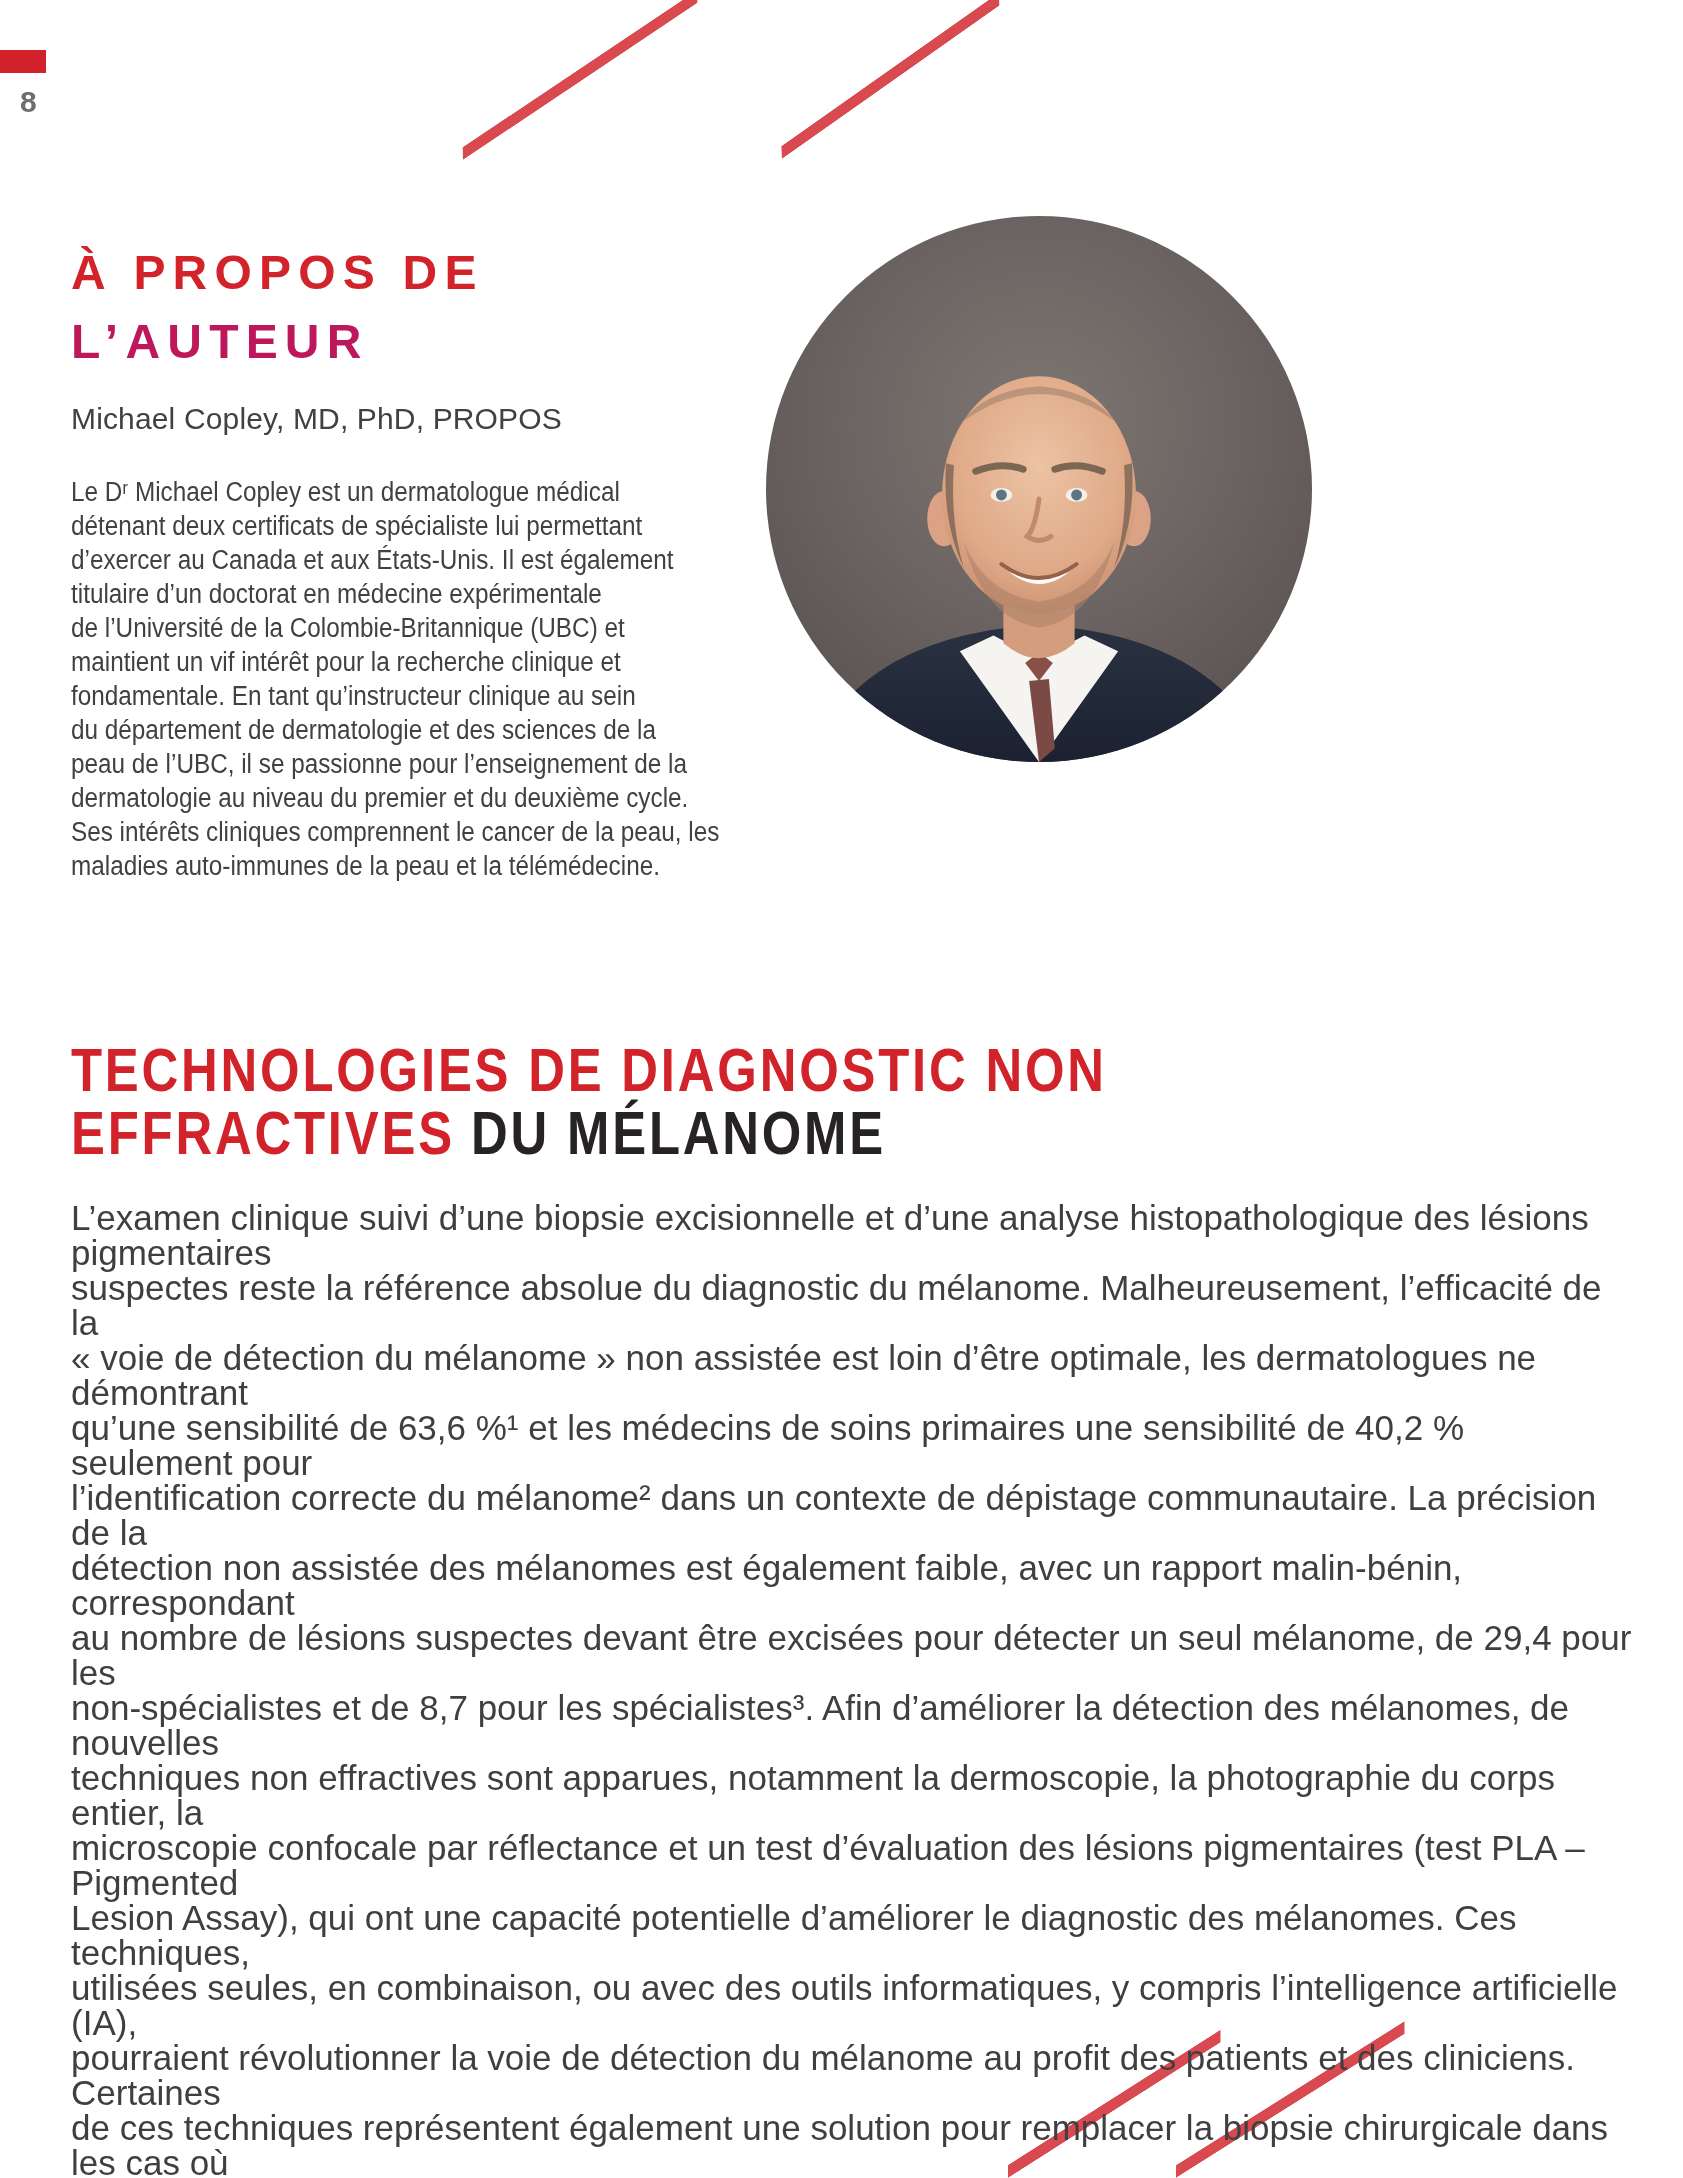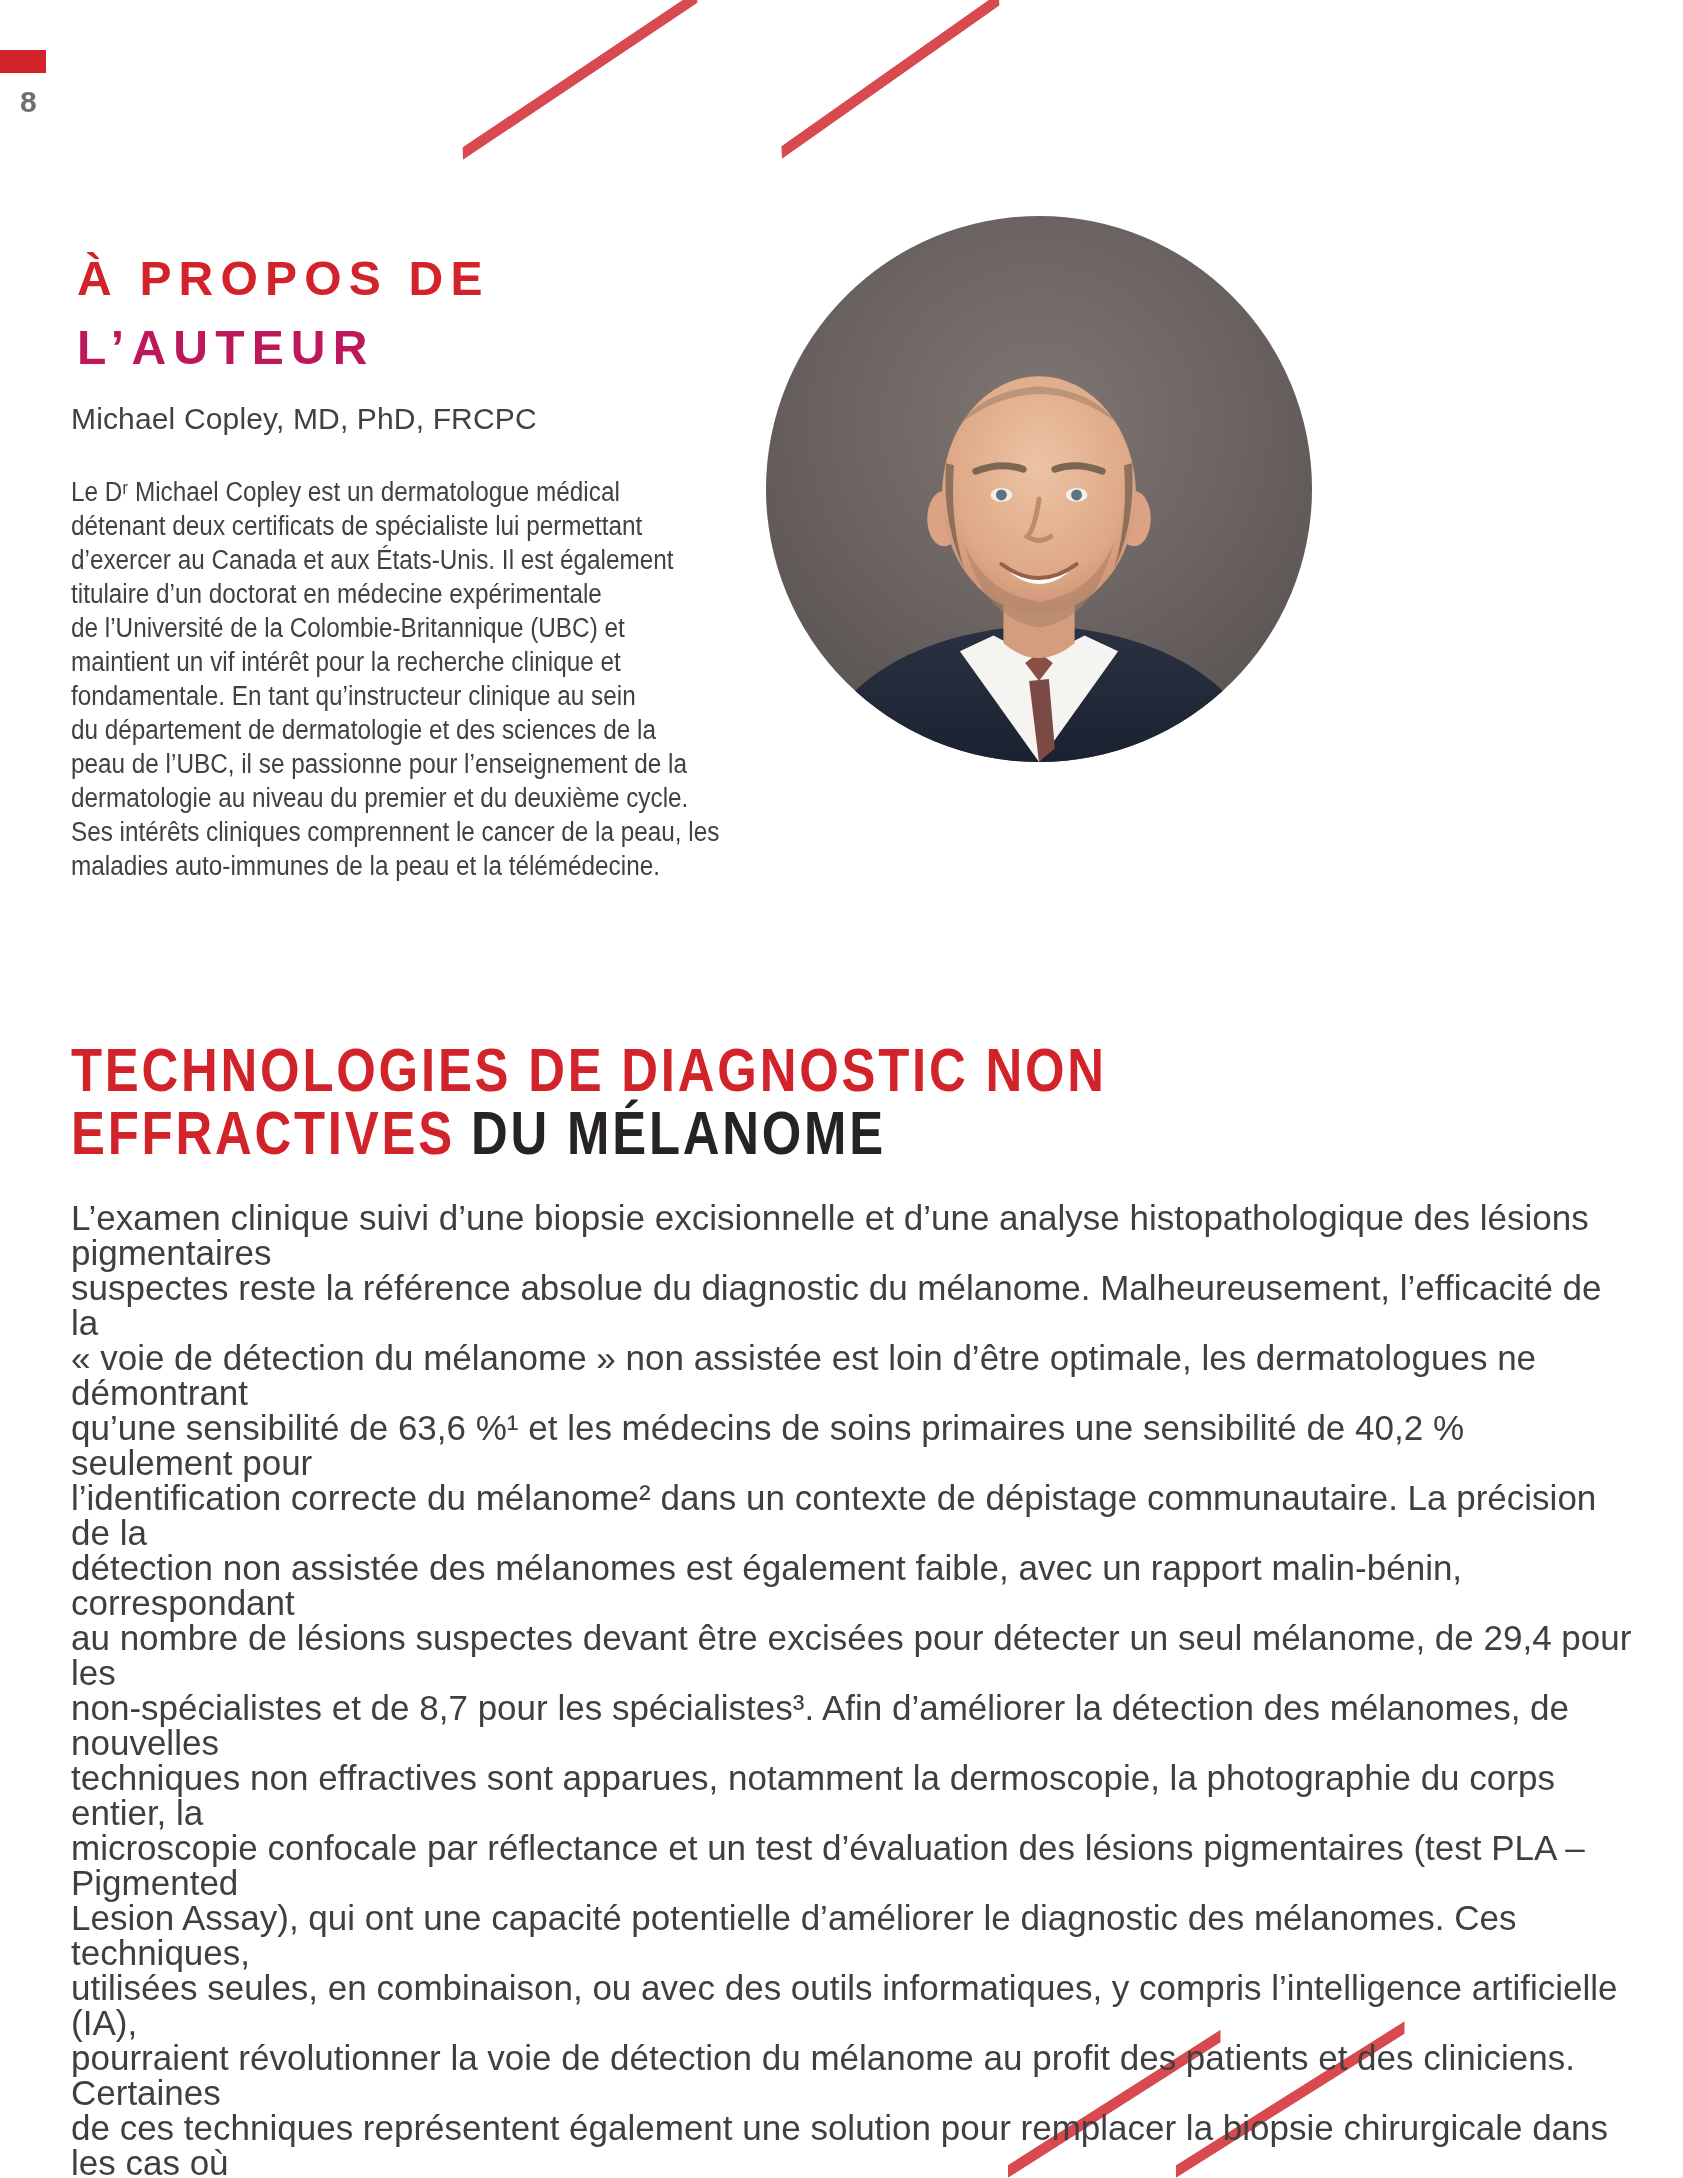--- a/index.html
+++ b/index.html
@@ -68,26 +68,26 @@
 <div class="page">
 
   <div class="corner-bar"></div>
   <div class="page-number">8</div>
 
   <div class="deco deco-top-1"></div>
   <div class="deco deco-top-2"></div>
   <div class="deco deco-bot-1"></div>
   <div class="deco deco-bot-2"></div>
 
-  <h1 class="about-heading" style="margin:6px;">
+  <h1 class="about-heading" style="margin:0;">
     <span class="line1">À PROPOS DE</span>
     <span class="line2">L’AUTEUR</span>
   </h1>
 
-  <div class="author-name">Michael Copley, MD, PhD, FRCPC</div>
+  <div class="author-name">Michael Copley, MD, PhD, PROPOS</div>
 
   <div class="author-bio">Le Dʳ Michael Copley est un dermatologue médical
 détenant deux certificats de spécialiste lui permettant
 d’exercer au Canada et aux États-Unis. Il est également
 titulaire d’un doctorat en médecine expérimentale
 de l’Université de la Colombie-Britannique (UBC) et
 maintient un vif intérêt pour la recherche clinique et
 fondamentale. En tant qu’instructeur clinique au sein
 du département de dermatologie et des sciences de la
 peau de l’UBC, il se passionne pour l’enseignement de la

